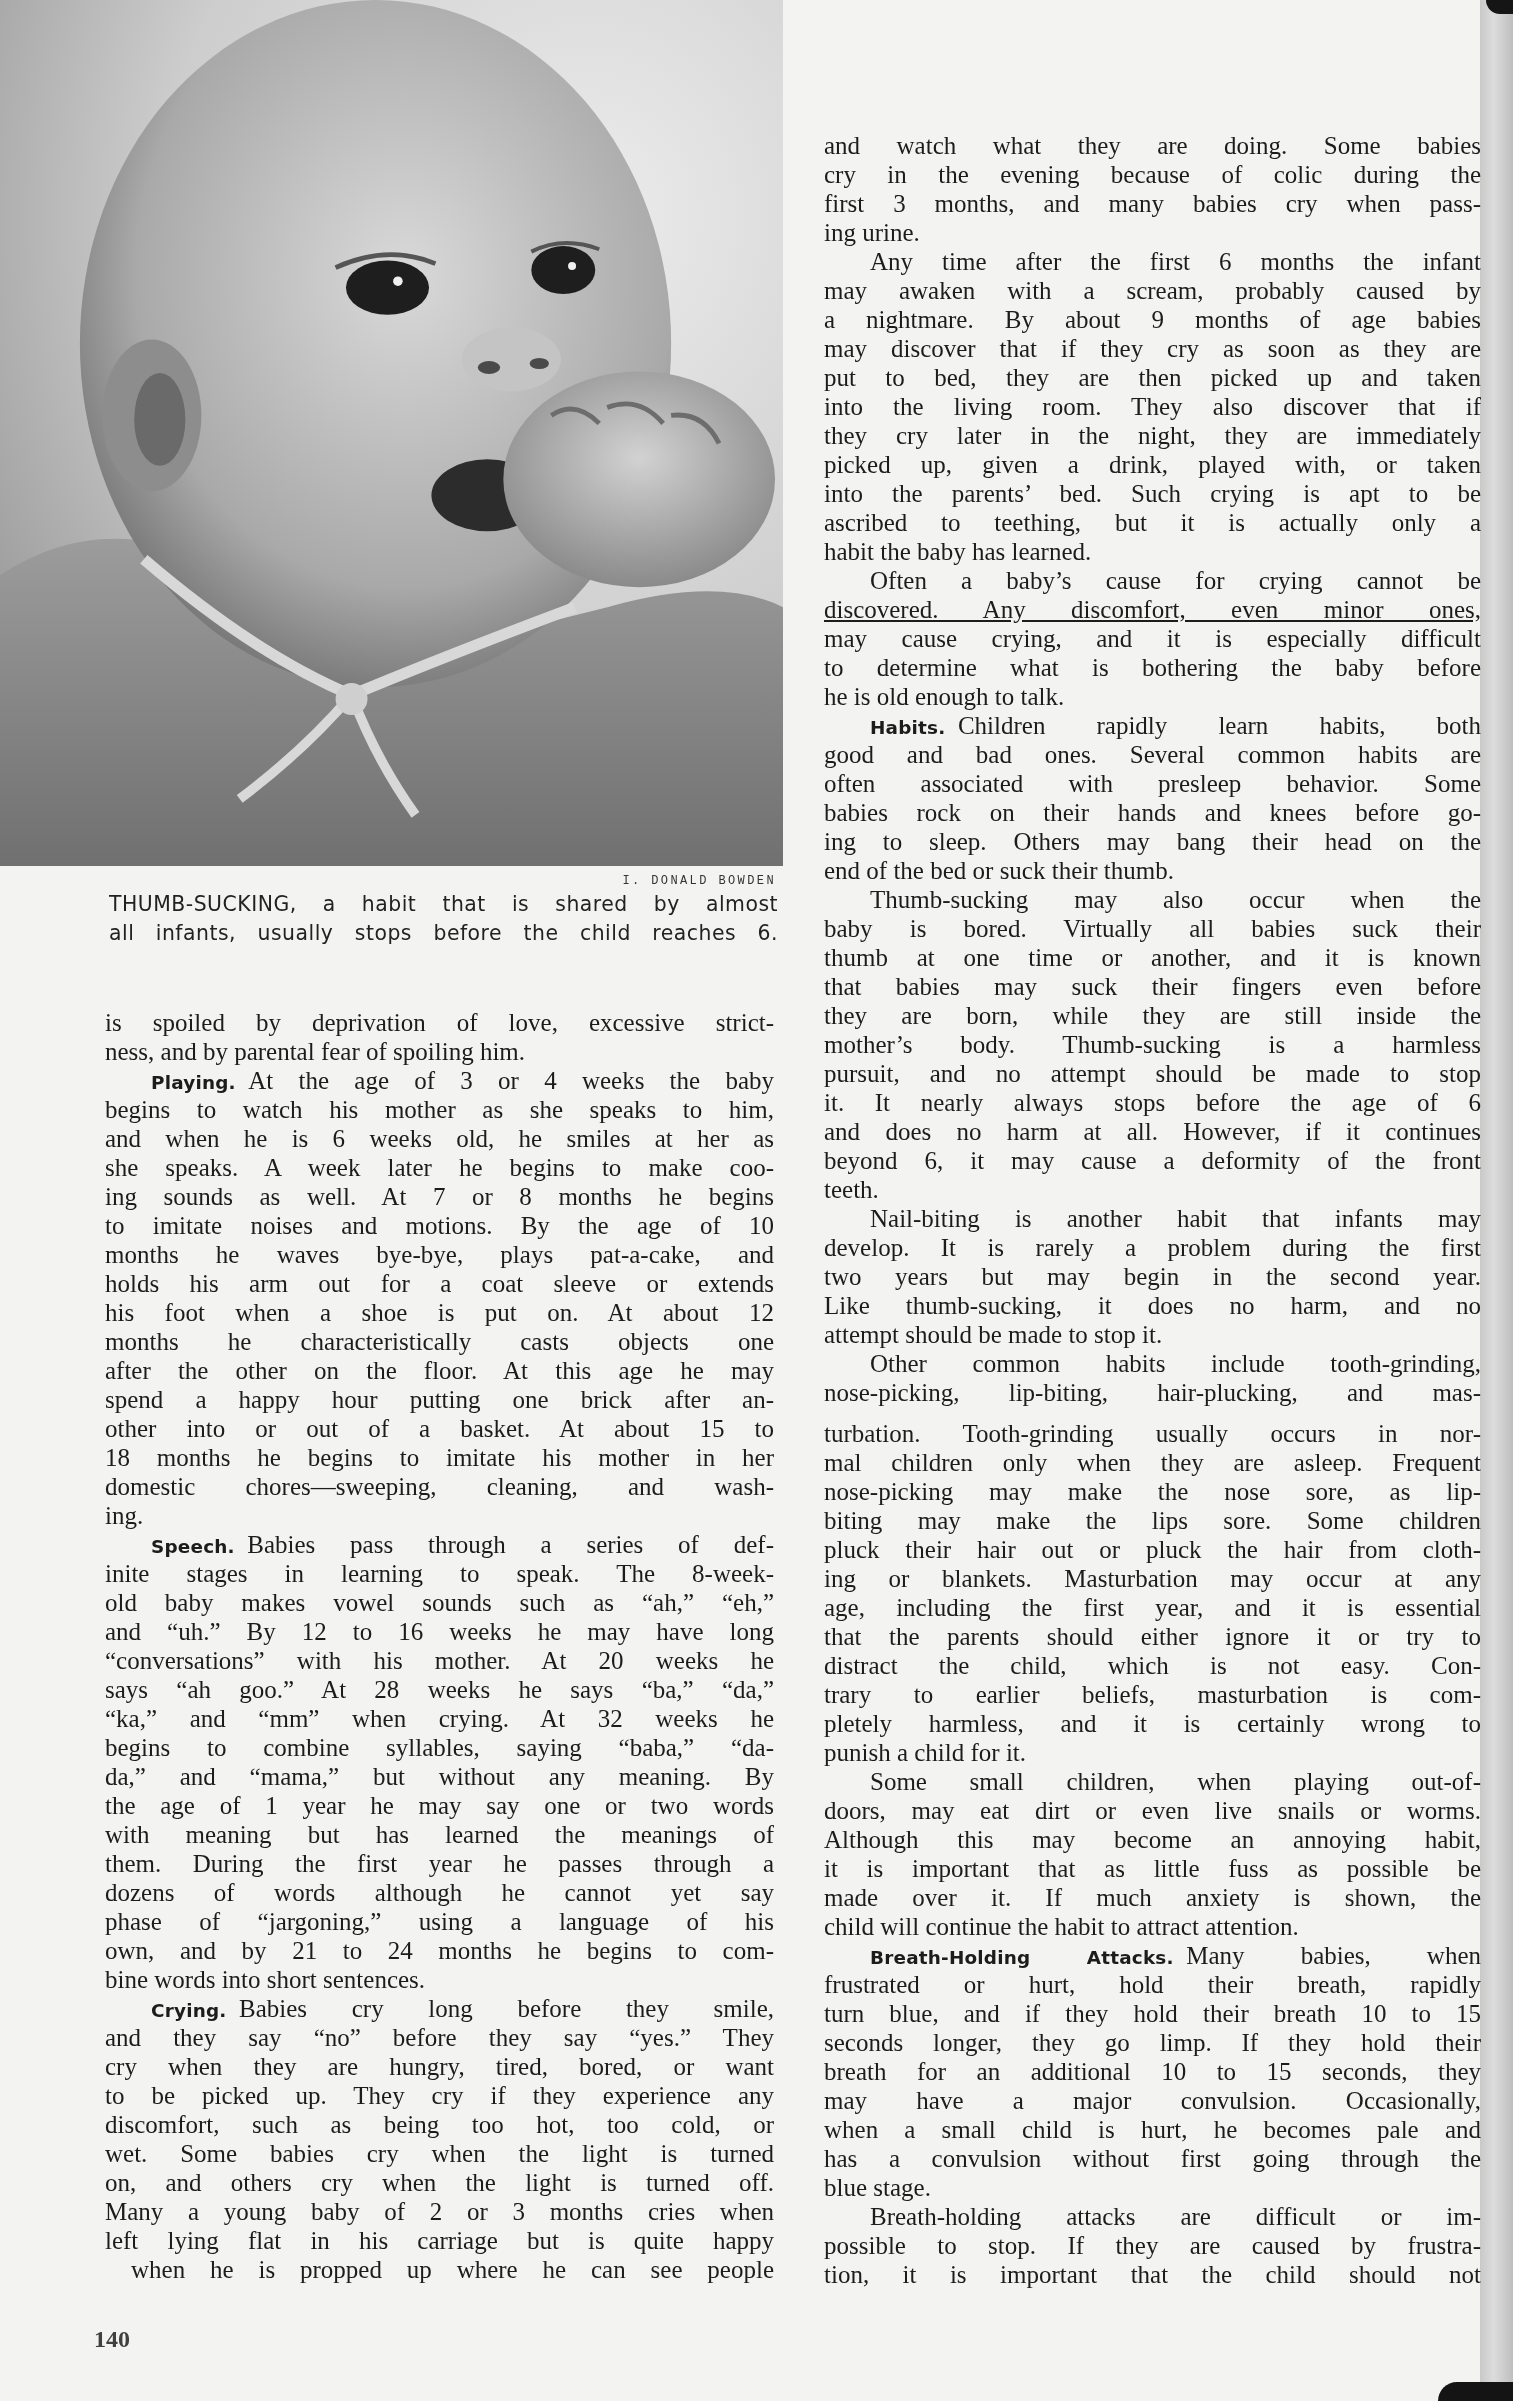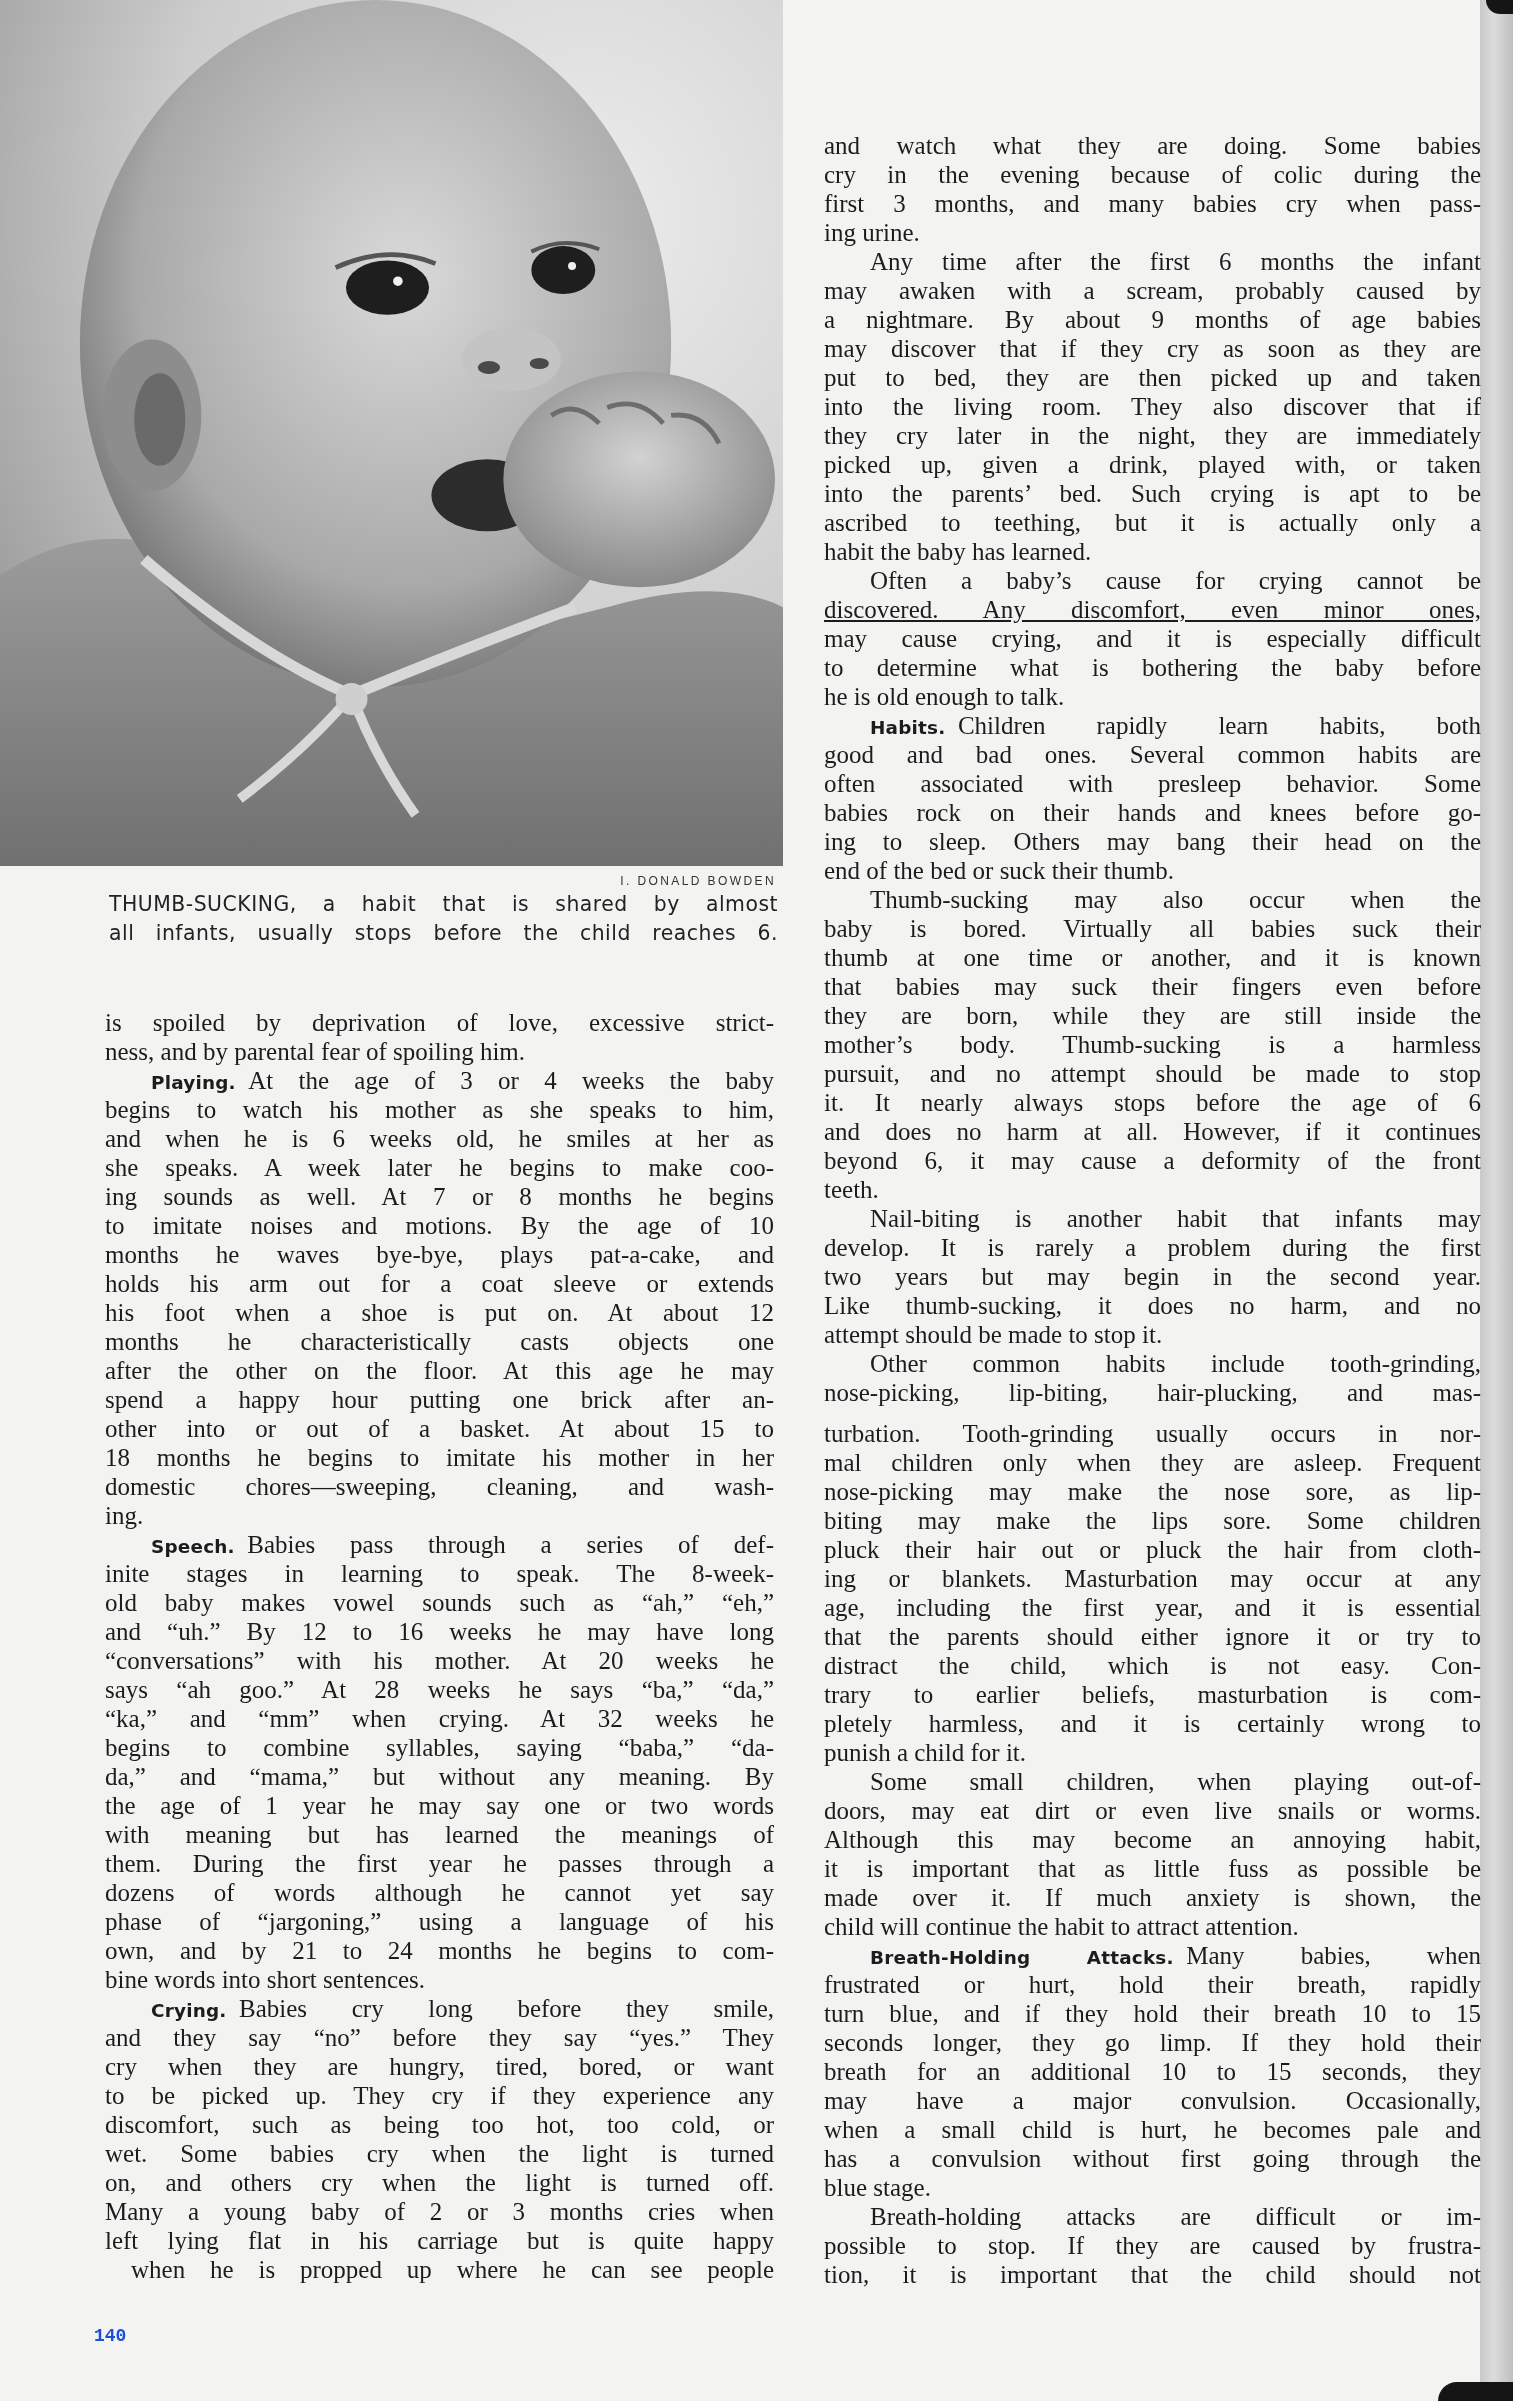--- a/index.html
+++ b/index.html
@@ -26,21 +26,21 @@
     background:#141414; border-top-left-radius:24px;
   }
   
   .photo {
     position:absolute; left:0; top:0; width:783px; height:866px; overflow:hidden;
     background:radial-gradient(ellipse at 70% 30%, #e6e6e6 0%, #cfcfcf 45%, #a9a9a9 100%);
   }
   .photo svg { width:100%; height:100%; display:block; }
   .credit {
     position:absolute; top:874px; right:737px; 
-    font-family:Liberation Sans, sans-serif;
+    font-family:Liberation Mono, monospace;
     font-size:12px; letter-spacing:2.4px; color:#333;
   }
   .caption {
     position:absolute; left:109px; top:890px; width:669px;
     font-family:"DejaVu Sans","Liberation Sans",sans-serif;
     font-size:20.4px; line-height:29px; color:#222; letter-spacing:0.5px;
   }
   .caption .ln { display:block; text-align:justify; text-align-last:justify; white-space:nowrap; }
 
   .col { position:absolute; font-size:25px; line-height:29px; }
@@ -51,22 +51,22 @@
     white-space:nowrap; overflow:visible;
   }
   .ln.last { text-align-last:left; }
   .ln.indent { padding-left:46px; }
   .head {
     font-family:"DejaVu Sans","Liberation Sans",sans-serif;
     font-weight:bold; font-size:18.4px; letter-spacing:0.2px;
   }
   .pagenum {
     position:absolute; left:94px; top:2326px;
-    font-family:Liberation Mono, monospace;
-    font-weight:bold; font-size:18px; color:#1d4ed8;
+    font-family:Liberation Serif, serif;
+    font-weight:bold; font-size:24px; color:#404040;
   }
 </style>
 </head>
 <body>
 
 <div class="page"></div>
 <div class="edge"></div>
 <div class="binding-top"></div>
 <div class="binding-bottom"></div>
 

